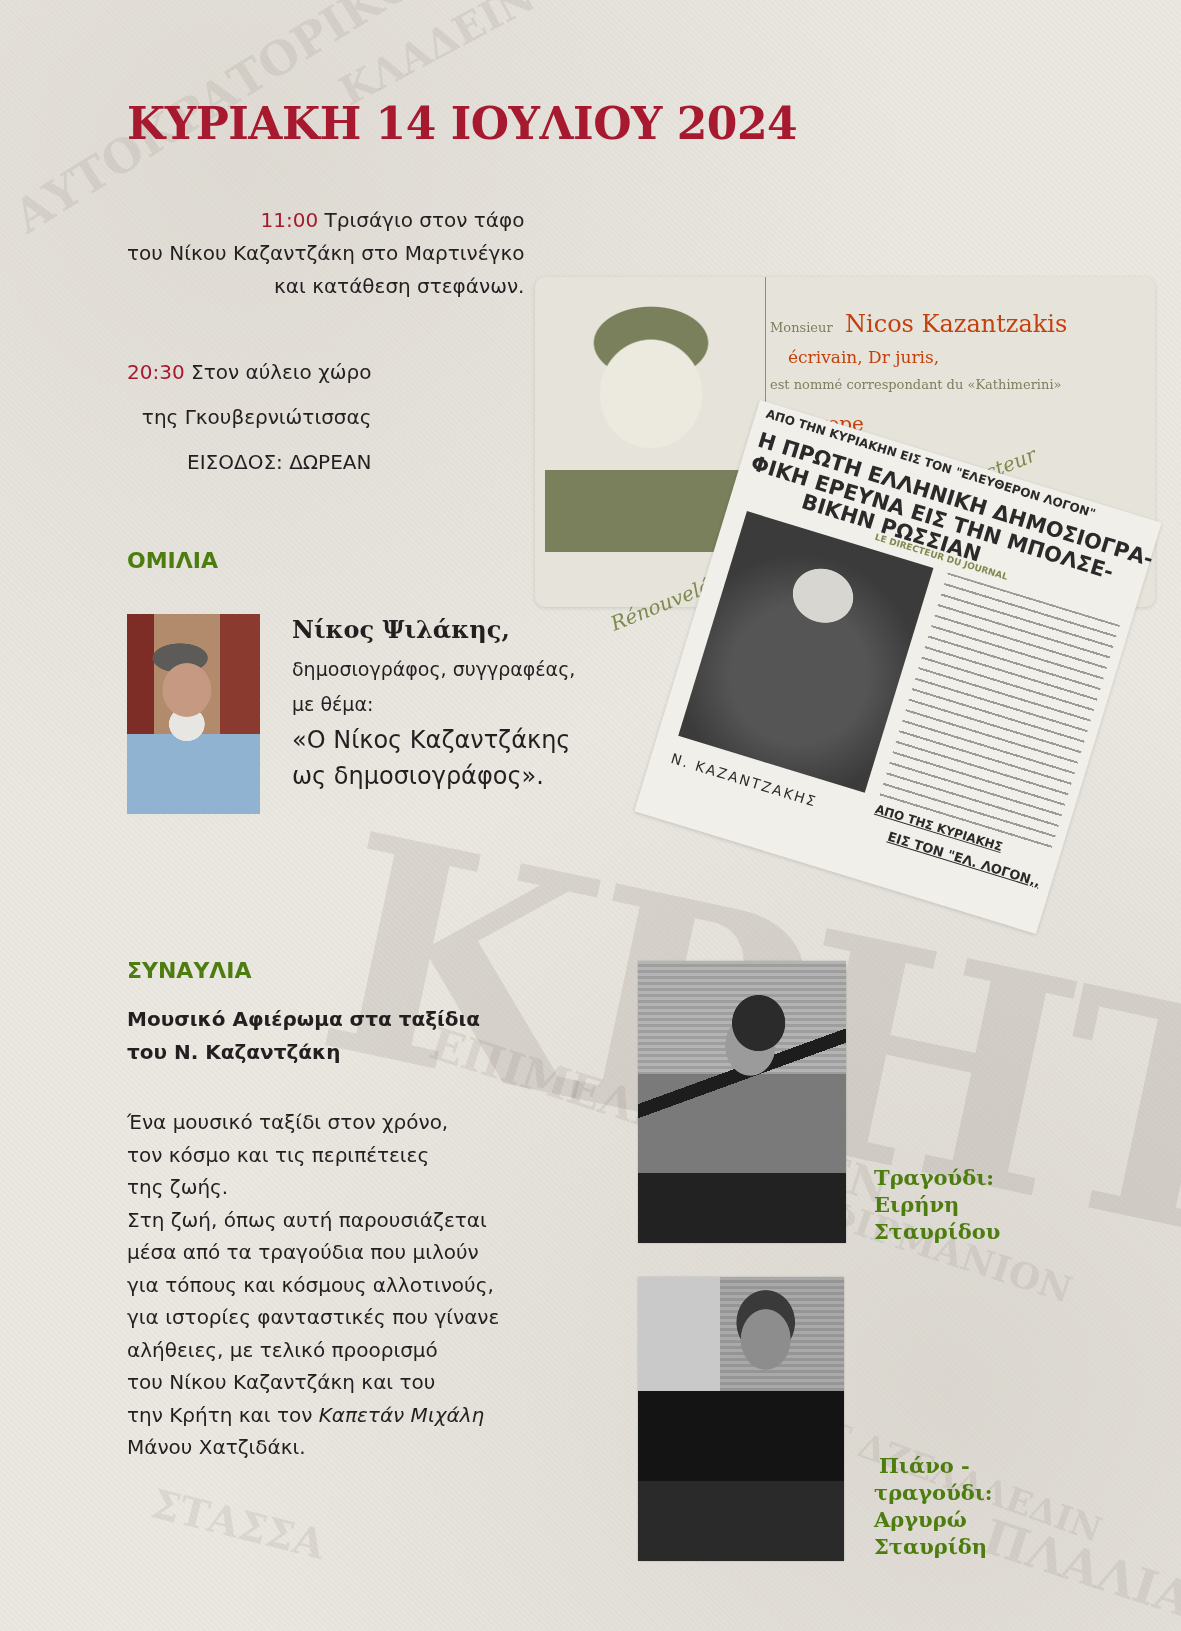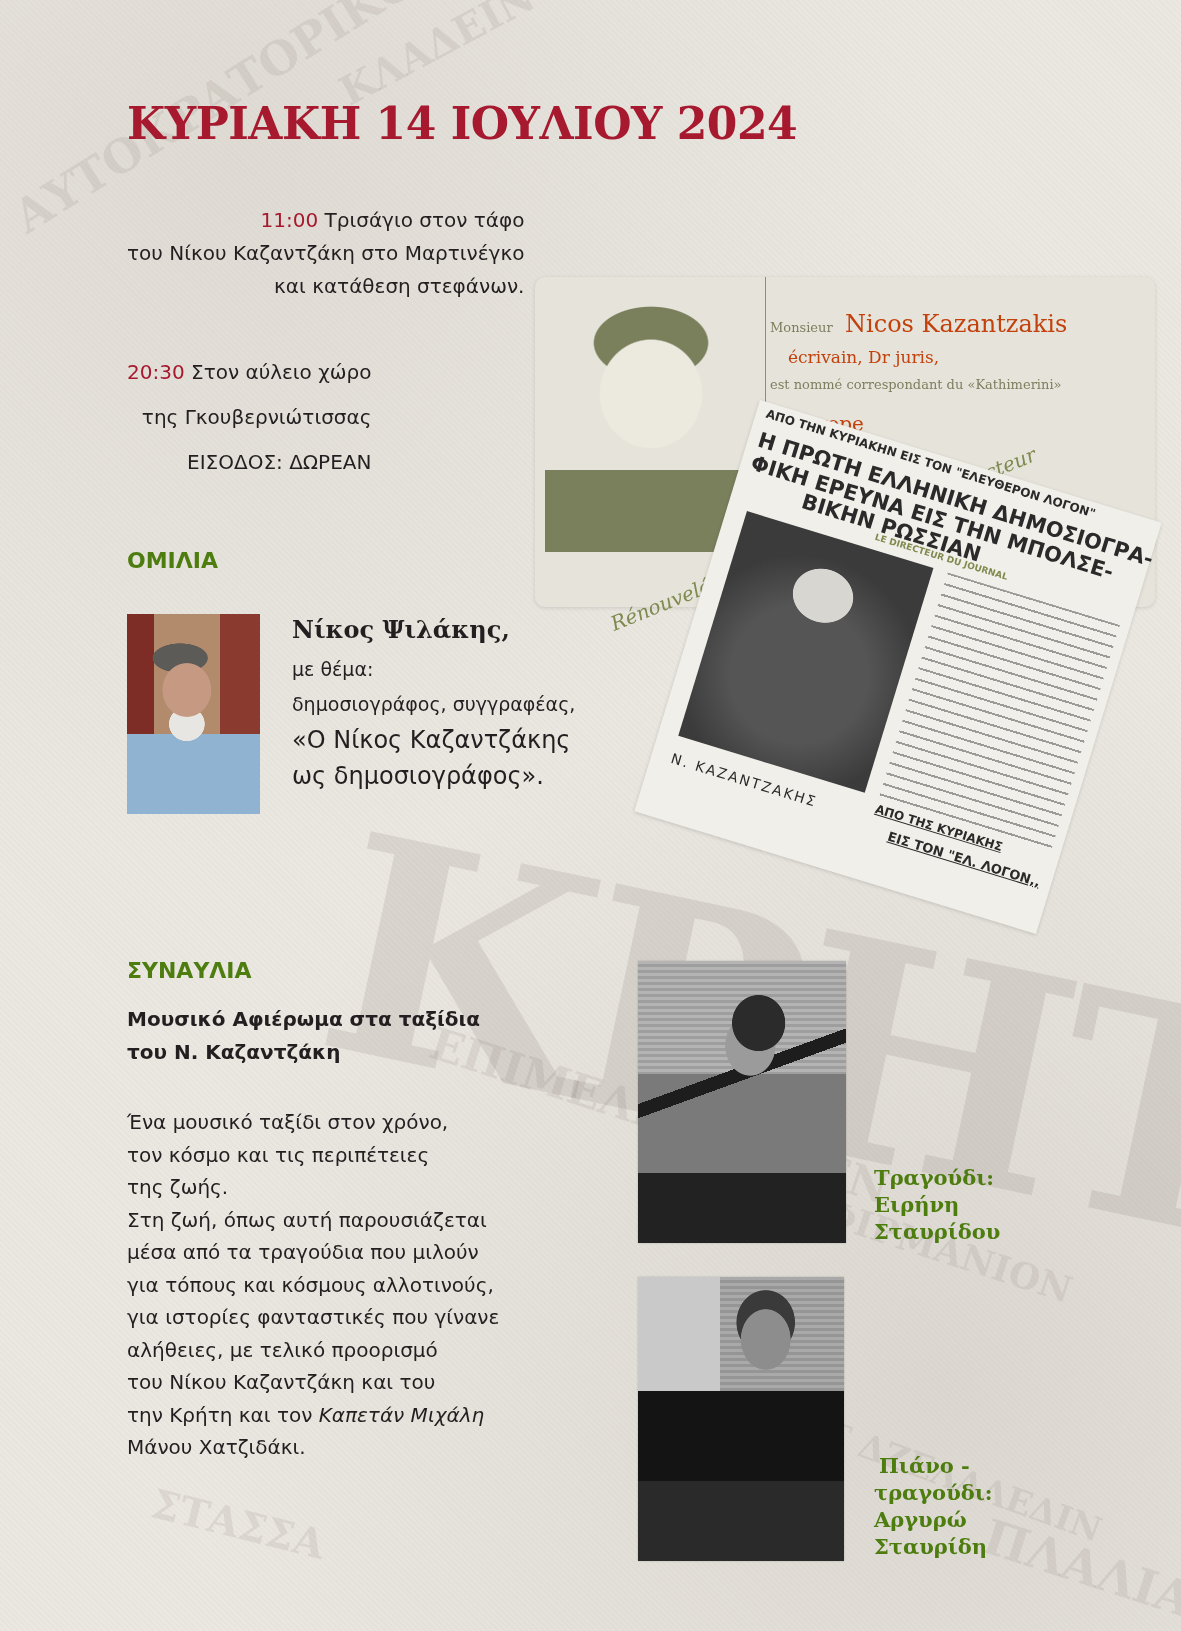--- a/index.html
+++ b/index.html
@@ -220,22 +220,22 @@
   <div class="body-text block-2">
     <div><span class="time">20:30</span> <span>Στον αύλειο χώρο</span></div>
     <div>της Γκουβερνιώτισσας</div>
     <div>ΕΙΣΟΔΟΣ: ΔΩΡΕΑΝ</div>
   </div>
 
   <h2 class="section-heading h-omilia">ΟΜΙΛΙΑ</h2>
   <div class="speaker-photo"></div>
   <div class="speaker-name">Νίκος Ψιλάκης,</div>
   <div class="speaker-role">
+    <div>δημοσιογράφος, συγγραφέας,</div>
     <div>με θέμα:</div>
-    <div>δημοσιογράφος, συγγραφέας,</div>
   </div>
   <div class="speaker-topic">
     <div>«Ο Νίκος Καζαντζάκης</div>
     <div>ως δημοσιογράφος».</div>
   </div>
 
   <h2 class="section-heading h-synavlia">ΣΥΝΑΥΛΙΑ</h2>
   <div class="concert-title">
     <div>Μουσικό Αφιέρωμα στα ταξίδια</div>
     <div>του Ν. Καζαντζάκη</div>

